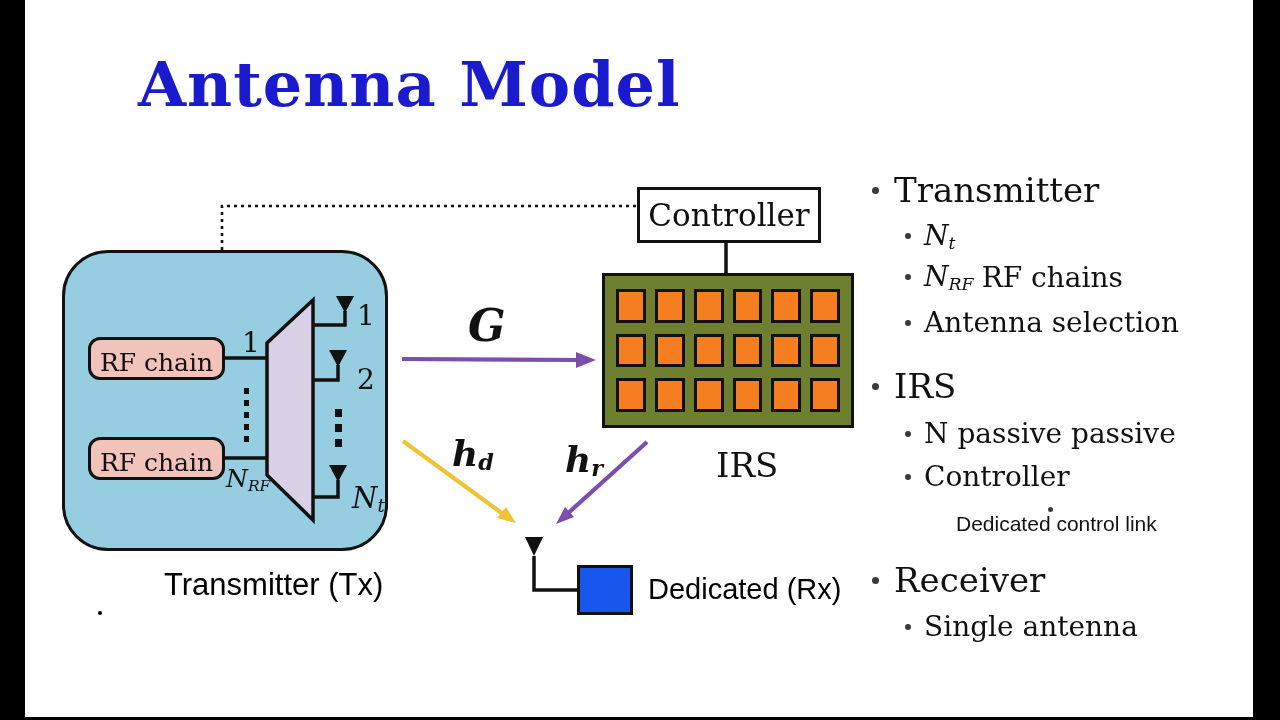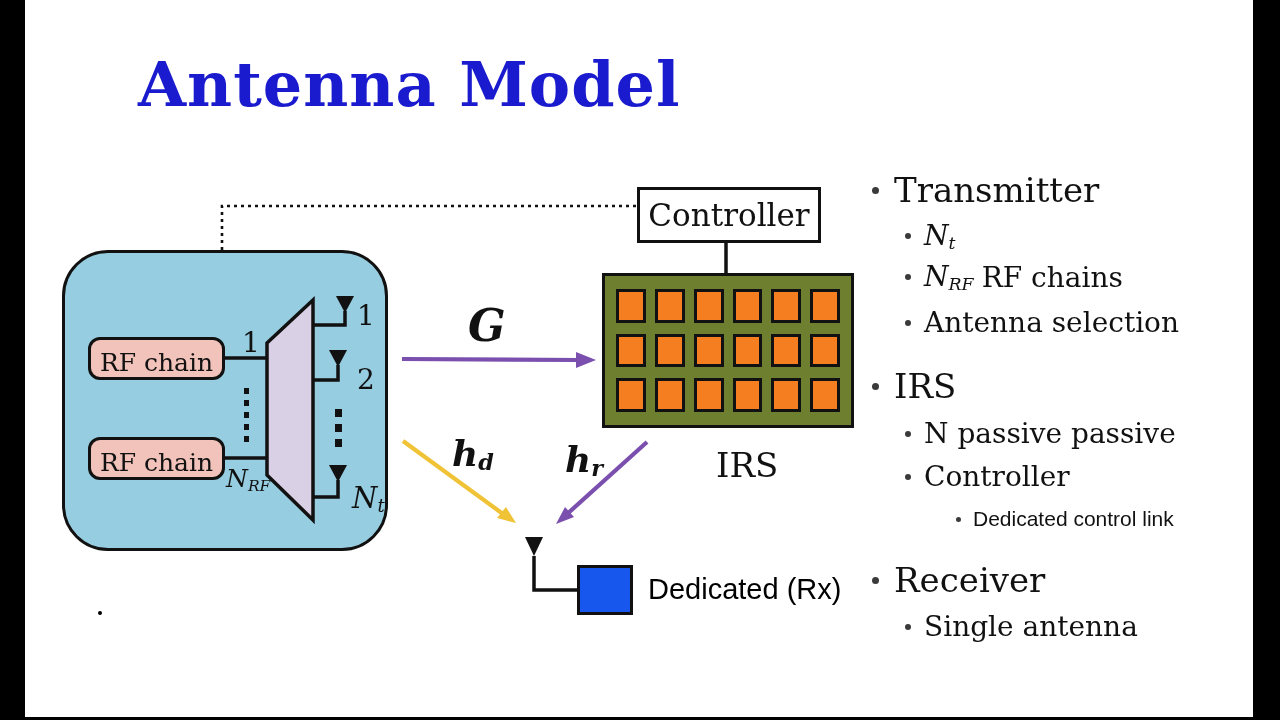--- a/index.html
+++ b/index.html
@@ -70,21 +70,21 @@
 
   .channel{position:absolute;font-style:italic;font-weight:600;}
 
   .notes{position:absolute;left:0;top:0;width:1244px;height:720px;text-decoration:underline;}
   .note-line{position:absolute;display:flex;align-items:center;white-space:nowrap;}
   .note-dot{border-radius:50%;background:#3a3a3a;flex:0 0 auto;}
   .l1{font-size:34px;}
   .l1 .note-dot{width:7px;height:7px;margin-right:15px;}
   .l2{font-size:28px;}
   .l2 .note-dot{width:6px;height:6px;margin-right:13px;}
-  .l3{font-family:"Liberation Sans", sans-serif;font-size:21px;}
+  .l3{font-family:"Liberation Sans", sans-serif;font-size:21px;flex-direction:column;}
   .l3 .note-dot{width:5px;height:5px;margin-right:12px;}
 
   .stray-dot{position:absolute;left:98px;top:611px;width:4px;height:4px;
     border-radius:50%;background:#000;}
 </style>
 </head>
 <body>
 
 <div class="frame">
 
@@ -176,20 +176,21 @@
         <div class="irs-cell"></div>
         <div class="irs-cell"></div>
         <div class="irs-cell"></div>
         <div class="irs-cell"></div>
       </div>
   </div>
   <div class="lbl" style="left:716px;top:445px;font-size:34px;">IRS</div>
 
   <div class="rx-box"></div>
   <div class="diagram-caption" style="left:648px;top:573px;font-size:29px;">Dedicated (Rx)</div>
+  <div class="diagram-caption" style="left:164px;top:567px;">Transmitter (Tx)</div>
 
   <div class="channel" style="left:468px;top:300px;font-size:44px;">G</div>
   <div class="channel math" style="left:452px;top:432px;font-size:36px;">
     <span>h</span><sub>d</sub>
   </div>
   <div class="channel math" style="left:565px;top:438px;font-size:36px;">
     <span>h</span><sub>r</sub>
   </div>
 
   <div class="notes">

